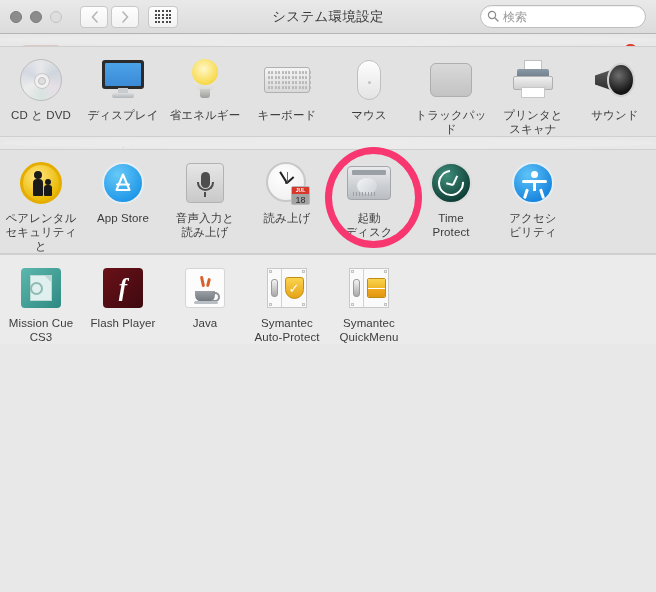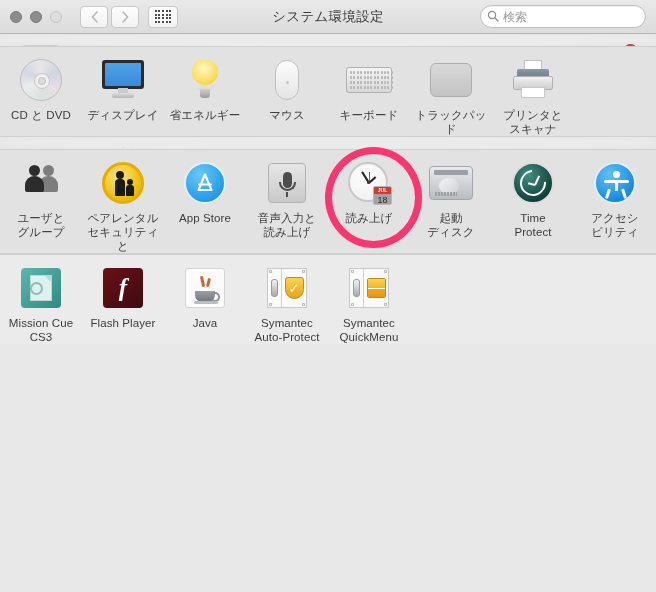--- a/index.html
+++ b/index.html
@@ -581,111 +581,120 @@
             <div class="ic-bulb">
               <div class="b"></div>
               <div class="g"></div>
               <div class="s"></div>
             </div>
           </div>
           <div class="lbl">省エネルギー</div>
         </div>
         <div class="cell">
           <div class="icon">
+            <div class="ic-kb">
+              <div class="kr">
+                <i></i>
+                <i></i>
+                <i></i>
+                <i></i>
+                <i></i>
+                <i></i>
+                <i></i>
+                <i></i>
+                <i></i>
+                <i></i>
+                <i></i>
+                <i></i>
+                <i></i>
+              </div>
+              <div class="kr">
+                <i></i>
+                <i></i>
+                <i></i>
+                <i></i>
+                <i></i>
+                <i></i>
+                <i></i>
+                <i></i>
+                <i></i>
+                <i></i>
+                <i></i>
+                <i></i>
+                <i></i>
+              </div>
+              <div class="kr">
+                <i></i>
+                <i></i>
+                <i></i>
+                <i></i>
+                <i></i>
+                <i></i>
+                <i></i>
+                <i></i>
+                <i></i>
+                <i></i>
+                <i></i>
+                <i></i>
+                <i></i>
+              </div>
+              <div class="kr">
+                <i></i>
+                <i></i>
+                <i></i>
+                <i></i>
+                <i></i>
+                <i></i>
+                <i></i>
+                <i></i>
+                <i></i>
+                <i></i>
+                <i></i>
+                <i></i>
+                <i></i>
+              </div>
+            </div>
+          </div>
+          <div class="lbl">キーボード</div>
+        </div>
+        <div class="cell">
+          <div class="icon">
             <div class="ic-mouse">
               <i></i>
             </div>
           </div>
           <div class="lbl">マウス</div>
-        </div>
-        <div class="cell">
-          <div class="icon">
-            <div class="ic-kb">
-              <div class="kr">
-                <i></i>
-                <i></i>
-                <i></i>
-                <i></i>
-                <i></i>
-                <i></i>
-                <i></i>
-                <i></i>
-                <i></i>
-                <i></i>
-                <i></i>
-                <i></i>
-                <i></i>
-              </div>
-              <div class="kr">
-                <i></i>
-                <i></i>
-                <i></i>
-                <i></i>
-                <i></i>
-                <i></i>
-                <i></i>
-                <i></i>
-                <i></i>
-                <i></i>
-                <i></i>
-                <i></i>
-                <i></i>
-              </div>
-              <div class="kr">
-                <i></i>
-                <i></i>
-                <i></i>
-                <i></i>
-                <i></i>
-                <i></i>
-                <i></i>
-                <i></i>
-                <i></i>
-                <i></i>
-                <i></i>
-                <i></i>
-                <i></i>
-              </div>
-              <div class="kr">
-                <i></i>
-                <i></i>
-                <i></i>
-                <i></i>
-                <i></i>
-                <i></i>
-                <i></i>
-                <i></i>
-                <i></i>
-                <i></i>
-                <i></i>
-                <i></i>
-                <i></i>
-              </div>
-            </div>
-          </div>
-          <div class="lbl">キーボード</div>
         </div>
         <div class="cell">
           <div class="icon">
             <div class="ic-tp"></div>
           </div>
           <div class="lbl">トラックパッド</div>
         </div>
         <div class="cell">
           <div class="icon">
             <div class="ic-print">
               <div class="paper"></div>
               <div class="top"></div>
               <div class="body"></div>
               <div class="out"></div>
             </div>
           </div>
           <div class="lbl">プリンタと
 スキャナ</div>
         </div>
+        <div class="cell">
+          <div class="icon">
+            <div class="ic-snd">
+              <div class="cone"></div>
+              <div class="dr"></div>
+            </div>
+          </div>
+          <div class="lbl">サウンド</div>
+        </div>
       </div>
     </div>
     <div class="band light">
       <div class="row">
         <div class="cell">
           <div class="icon">
             <div class="ic-icloud">
               <div class="c">
                 <b class="c2"></b>
                 <b class="c3"></b>
@@ -747,36 +756,20 @@
           <div class="lbl"></div>
         </div>
         <div class="cell empty">
           <div class="icon"></div>
           <div class="lbl"></div>
         </div>
       </div>
     </div>
     <div class="band dark">
       <div class="row">
-        <div class="cell">
-          <div class="icon">
-            <div class="ic-users">
-              <div class="pr p2">
-                <b class="hd"></b>
-                <b class="bo"></b>
-              </div>
-              <div class="pr p1">
-                <b class="hd"></b>
-                <b class="bo"></b>
-              </div>
-            </div>
-          </div>
-          <div class="lbl">ユーザと
-グループ</div>
-        </div>
         <div class="cell">
           <div class="icon">
             <div class="ic-par">
               <div class="ad"></div>
               <div class="ab"></div>
               <div class="kd"></div>
               <div class="kb"></div>
             </div>
           </div>
           <div class="lbl">ペアレンタル

